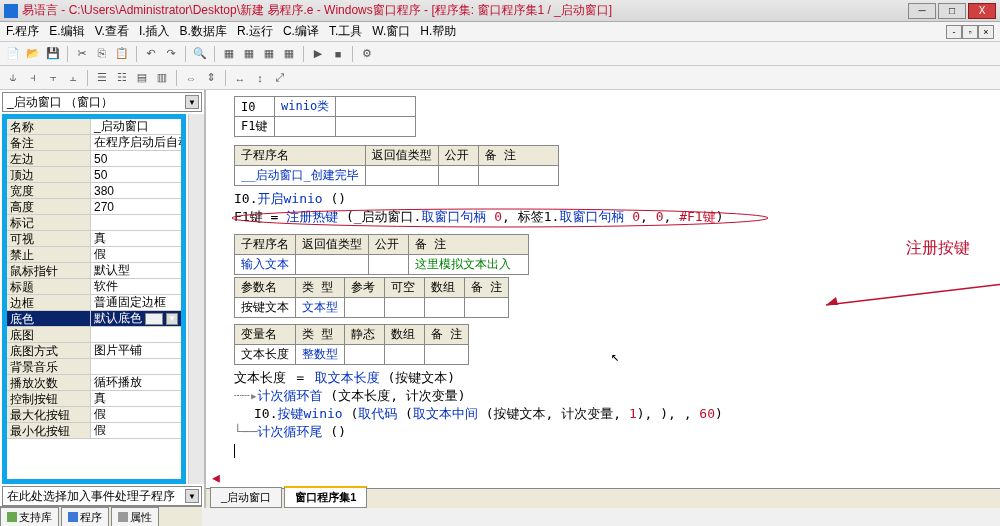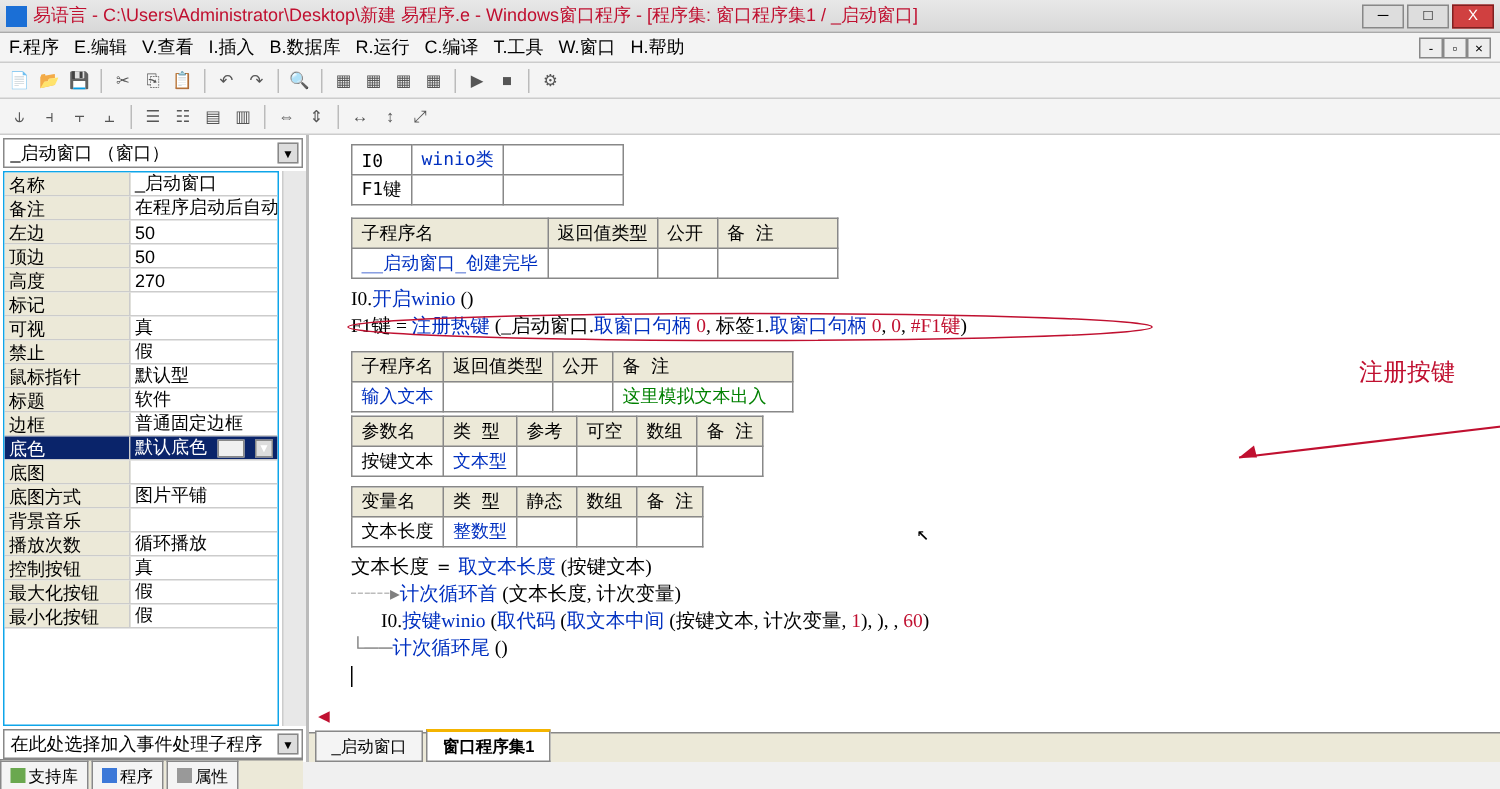--- a/index.html
+++ b/index.html
@@ -15,21 +15,21 @@
 .mdi-btns { margin-left:auto; display:flex; gap:0; }
 .mdi-btns .mb { width:16px; height:14px; border:1px solid #888; background:#eee; font-size:9px; display:flex; align-items:center; justify-content:center; cursor:pointer;}
 .toolbar { height:24px; background:#f4f4f4; border-bottom:1px solid #ccc; display:flex; align-items:center; padding:0 4px; gap:2px;}
 .tbtn { width:18px; height:18px; border:1px solid transparent; display:flex; align-items:center; justify-content:center; cursor:pointer; font-size:11px; color:#555;}
 .tsep { width:1px; height:16px; background:#bbb; margin:0 3px; }
 .toolbar2 { height:24px; background:#f4f4f4; border-bottom:1px solid #ccc; display:flex; align-items:center; padding:0 4px; gap:2px;}
 .main { display:flex; height:418px; }
 .left { width:206px; border-right:2px solid #bbb; display:flex; flex-direction:column; background:#fff;}
 .combo { height:20px; border:1px solid #888; margin:2px; display:flex; align-items:center; padding:0 4px; background:#fff; font-size:12px; position:relative;}
 .combo .arrow { position:absolute; right:2px; width:14px; height:14px; background:#ddd; border:1px solid #888; display:flex; align-items:center; justify-content:center; font-size:8px;}
-.propgrid { flex:1; overflow:auto; border:1px solid #0ea5e9; margin:0 2px;}
+.propgrid { flex:1; overflow:auto; border:5px solid #0ea5e9; margin:0 2px;}
 .proprow { display:flex; height:16px; border-bottom:1px solid #ccc; font-size:12px;}
 .proprow .nm { width:84px; background:#ece9d8; border-right:1px solid #ccc; padding:0 3px; overflow:hidden; white-space:nowrap;}
 .proprow .vl { flex:1; padding:0 3px; overflow:hidden; white-space:nowrap; display:flex; align-items:center;}
 .proprow.sel .nm { background:#0a246a; color:#fff; }
 .proprow.sel .vl { background:#0a246a; color:#fff; }
 .proprow .colorbox { width:18px; height:12px; background:#f0f0f0; border:1px solid #888; margin-left:auto;}
 .proprow .ddarrow { width:12px; height:12px; background:#ddd; border:1px solid #888; margin-left:auto; display:flex;align-items:center;justify-content:center;font-size:8px;}
 .scrollbar-v { width:16px; background:#e8e8e8; border-left:1px solid #ccc;}
 .left-bottom { border-top:1px solid #888; }
 .tabs-bottom { display:flex; height:20px; background:#ece9d8; border-top:1px solid #888; align-items:center;}
@@ -38,21 +38,21 @@
 .right { flex:1; display:flex; flex-direction:column; background:#fff; position:relative;}
 .editor { flex:1; padding:4px 8px; font-family: SimSun, monospace; font-size:13px; overflow:auto; position:relative;}
 .tbl { border-collapse:collapse; margin:2px 0;}
 .tbl td { border:1px solid #888; padding:1px 6px; font-size:12px; height:17px; min-width:40px;}
 .tbl td.hdr { background:#ece9d8; }
 .blue { color:#0030c0; }
 .green { color:#008000; }
 .red { color:#c01030; }
 .black { color:#000; }
 .gray { color:#808080; }
-.codeline { line-height:18px; white-space:nowrap;font-family:Liberation Serif, serif;}
+.codeline { line-height:18px; white-space:nowrap;}
 .annot { position:absolute; right:30px; top:148px; color:#c01030; font-size:16px; }
 .arrow-svg { position:absolute; top:185px; left:610px; }
 .editor-tabs { height:20px; border-top:1px solid #888; background:#ece9d8; display:flex; align-items:flex-end; padding-left:4px;}
 .editor-tabs .etab { padding:2px 10px; border:1px solid #888; background:#f4f4f4; font-size:11px; cursor:pointer; margin-right:2px;}
 .editor-tabs .etab.active { background:#fff; font-weight:bold; border-top:2px solid #f4b400;}
 .cursor-hand { position:absolute; font-size:14px; }
 .caret-line { display:inline-block; width:1px; height:14px; background:#000; vertical-align:middle;}
 </style>
 </head>
 <body>
@@ -147,20 +147,24 @@
           </div>
           <div class="proprow">
             <div class="nm">左边</div>
             <div class="vl">50</div>
           </div>
           <div class="proprow">
             <div class="nm">顶边</div>
             <div class="vl">50</div>
           </div>
           <div class="proprow">
+            <div class="nm">宽度</div>
+            <div class="vl">380</div>
+          </div>
+          <div class="proprow">
             <div class="nm">高度</div>
             <div class="vl">270</div>
           </div>
           <div class="proprow">
             <div class="nm">标记</div>
             <div class="vl"></div>
           </div>
           <div class="proprow">
             <div class="nm">可视</div>
             <div class="vl">真</div>

